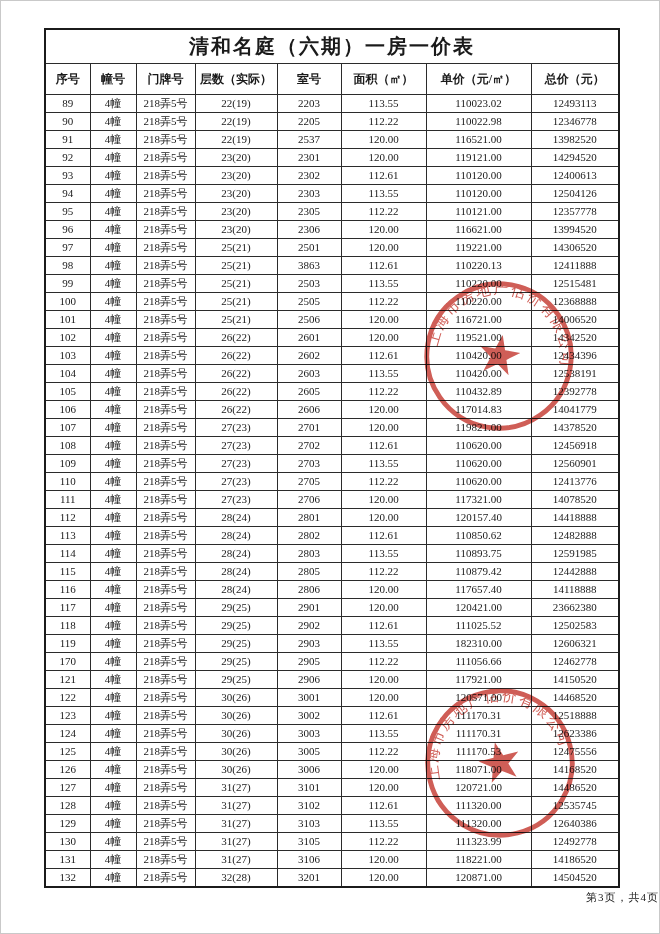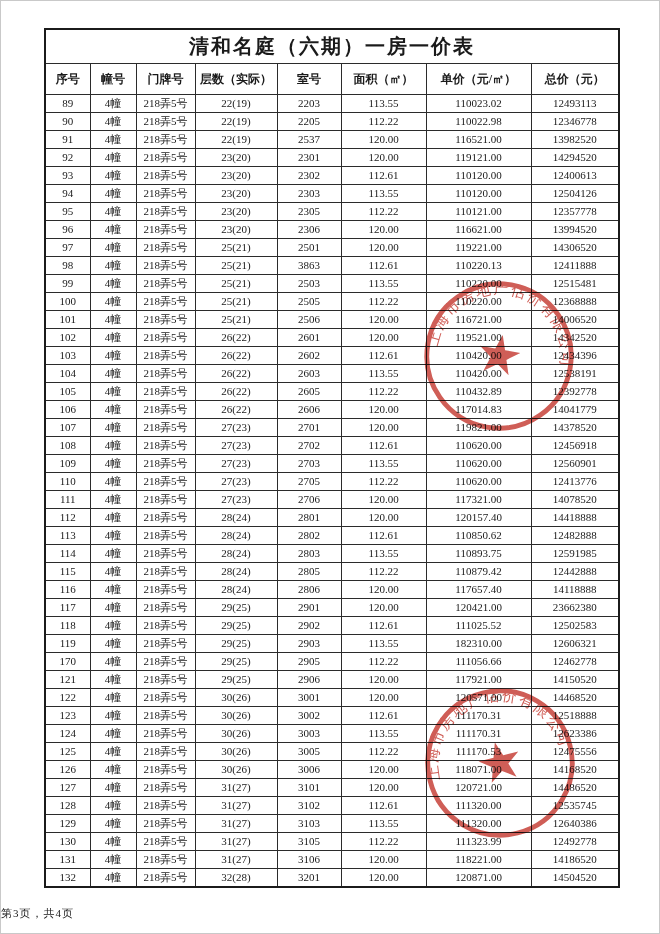--- a/index.html
+++ b/index.html
@@ -48,22 +48,22 @@
   }
   .price-table tbody td {
     height: 17px;
     font-size: 11px;
     line-height: 1;
   }
   .page-footer {
     position: absolute;
     left: 0;
     right: 0;
-    bottom: 12px;
-    text-align: left;
+    bottom: 28px;
+    text-align: right;
     font-size: 11px;
     letter-spacing: 1px;
   }
   .stamp {
     position: absolute;
     width: 156px;
     height: 156px;
     mix-blend-mode: multiply;
     opacity: 0.82;
     pointer-events: none;

